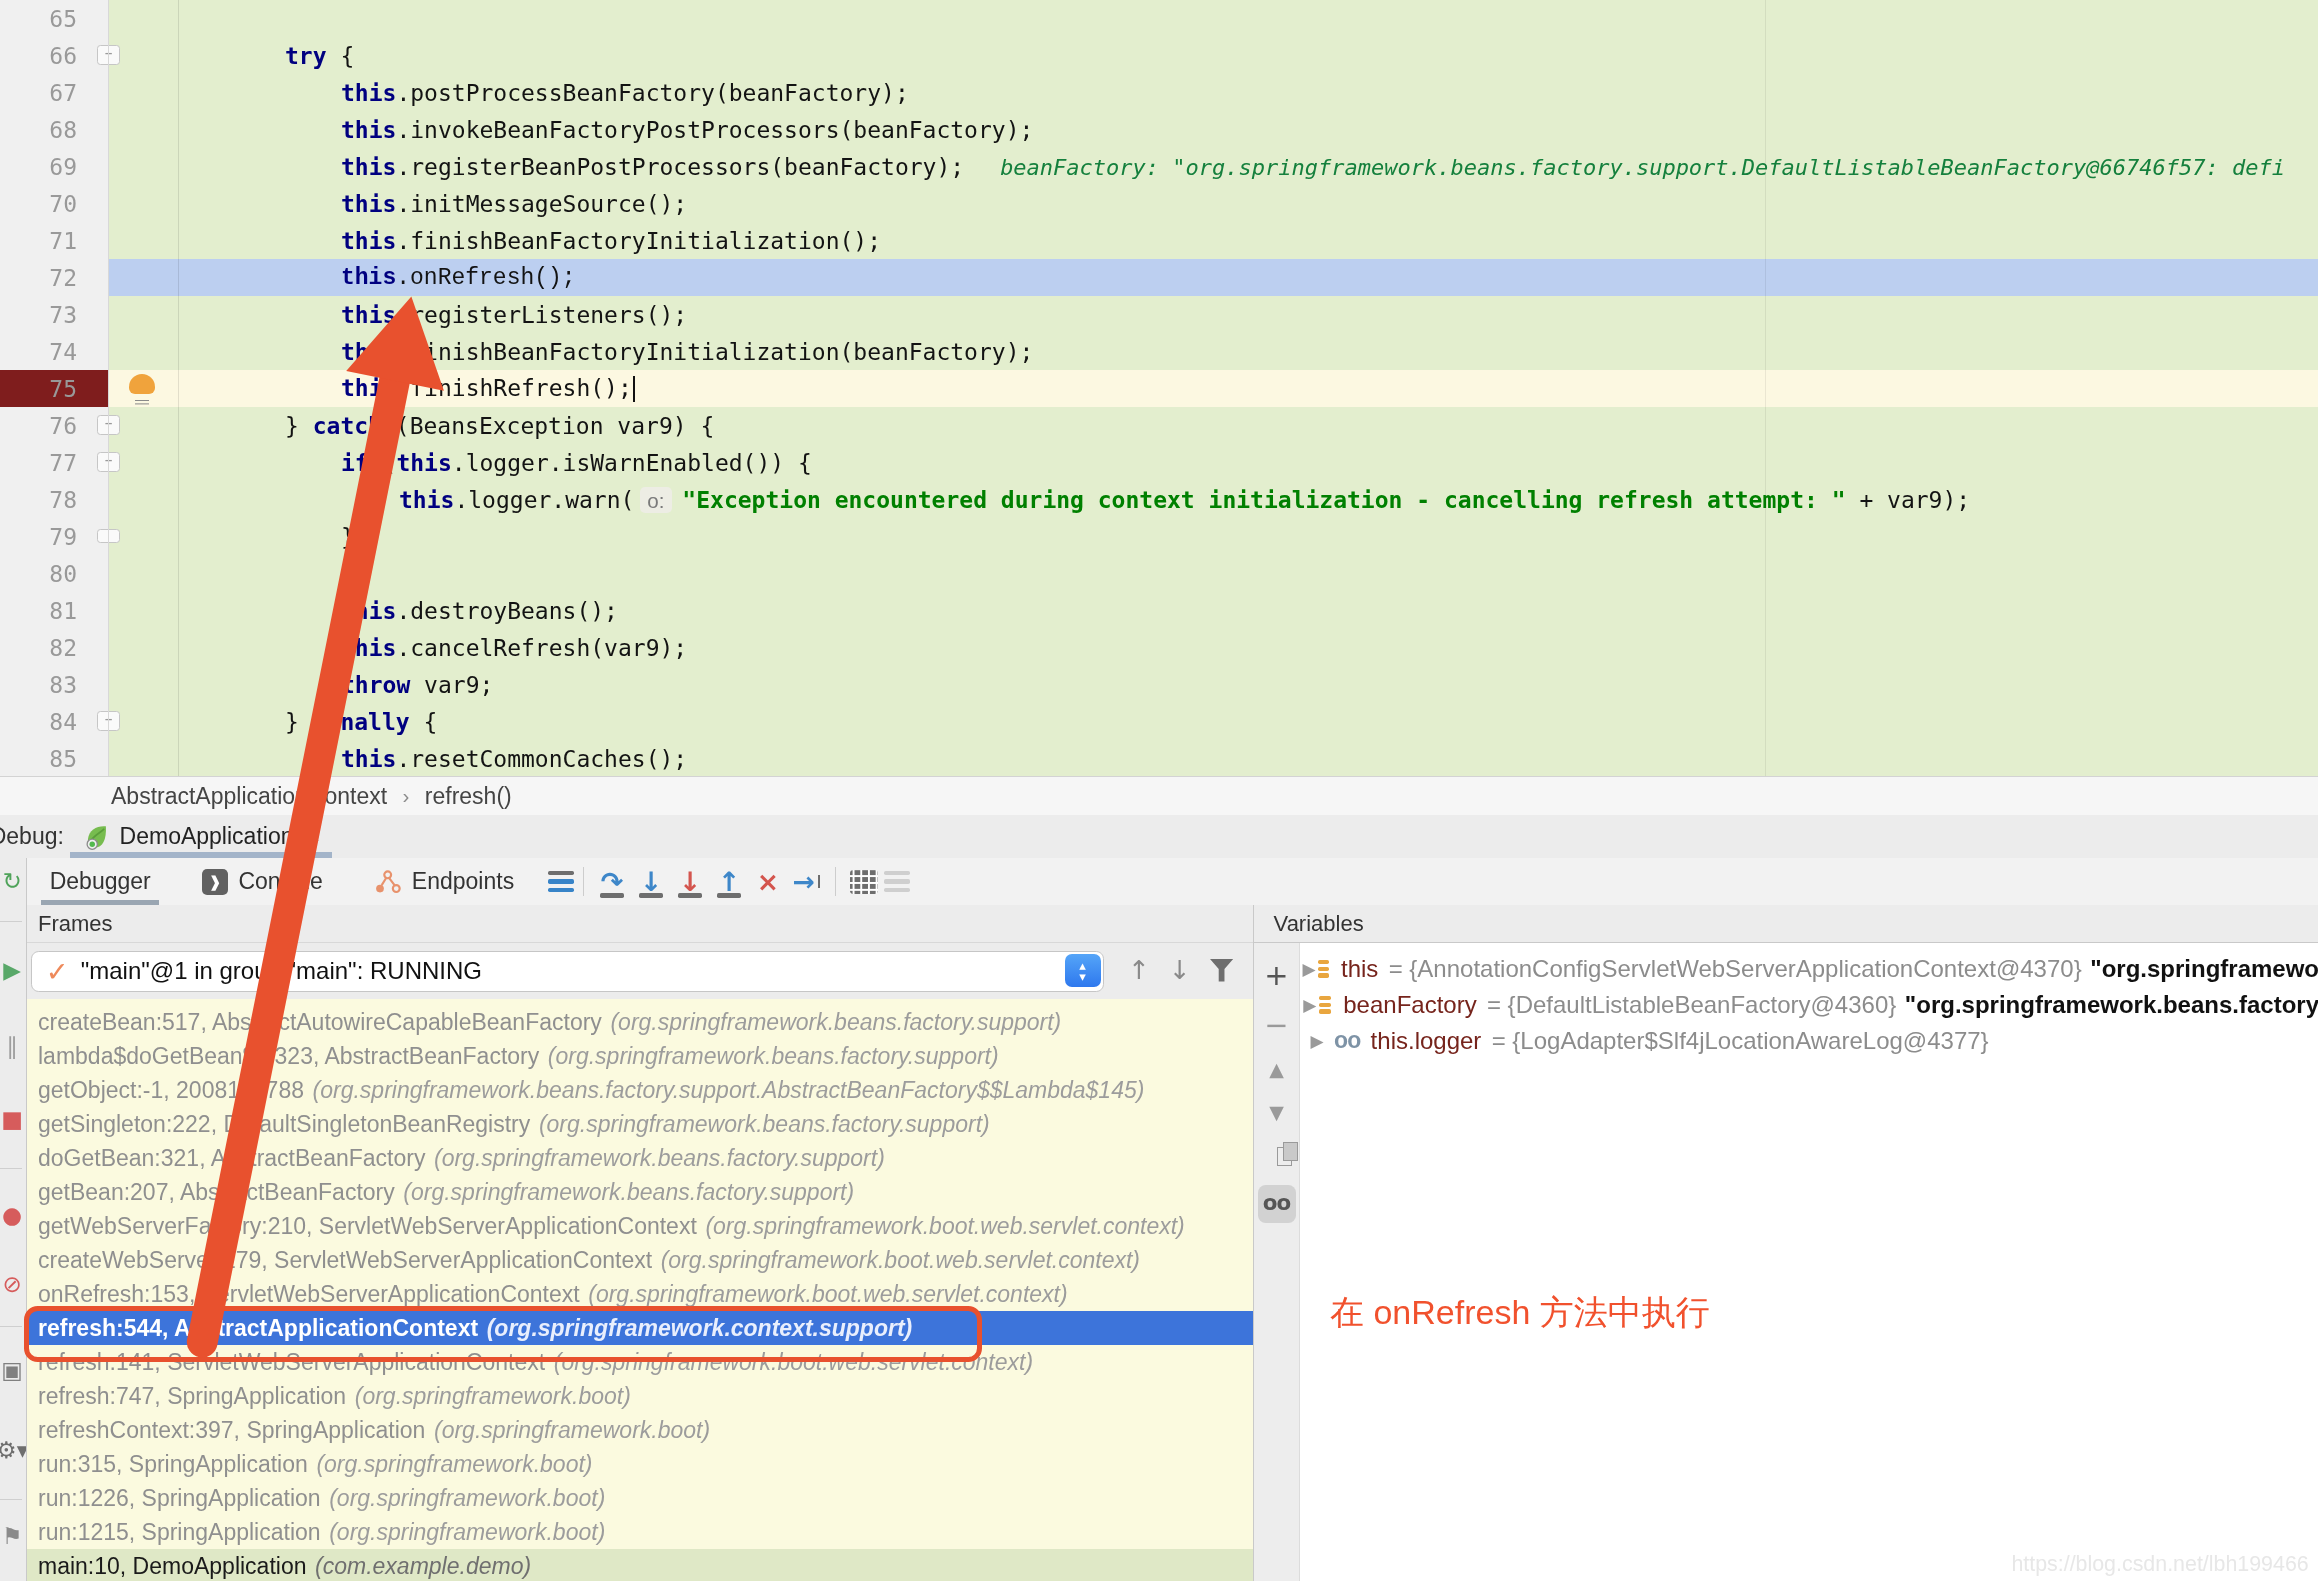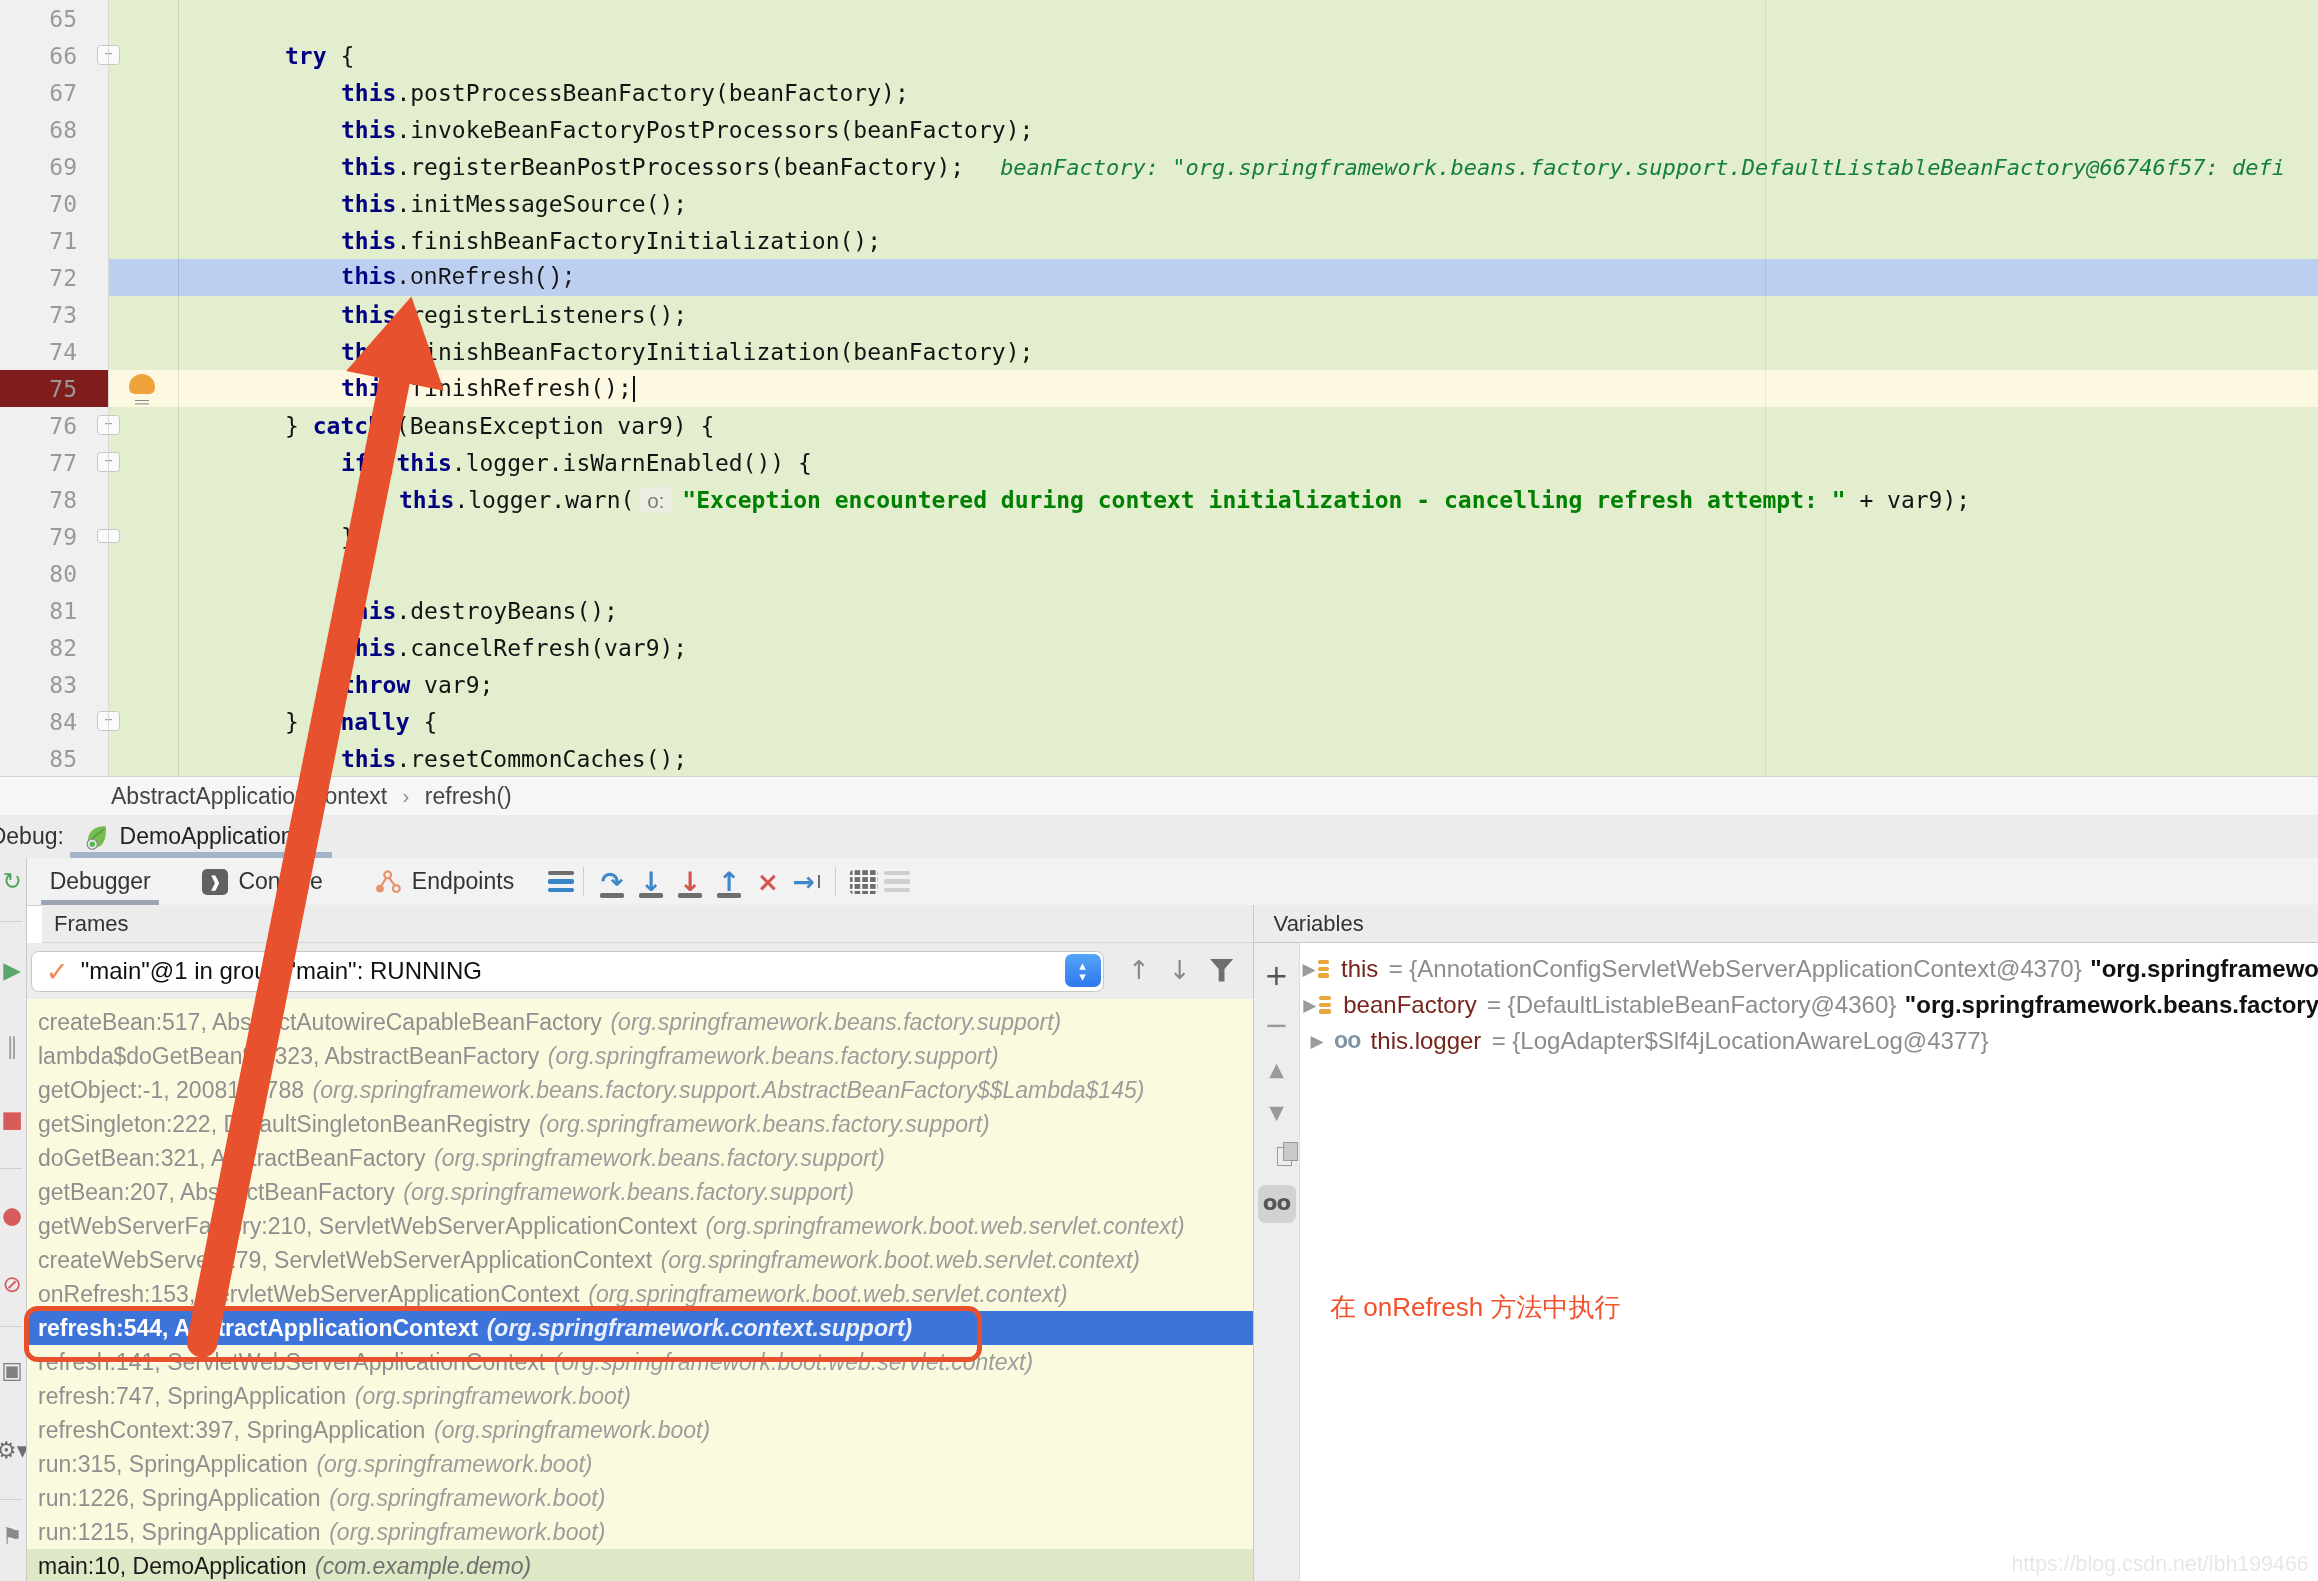--- a/index.html
+++ b/index.html
@@ -49,21 +49,21 @@
   .sep{width:0.9px;height:29px;background:#CDCDCD;margin:0 8.6px}
   .bars span{display:block;width:26px;height:4.3px;margin:4.3px 0;border-radius:1.7px}
   .calc{width:27.4px;height:24px;background:#6E6E6E;border-radius:3.4px;background-image:linear-gradient(#fff 1.7px,transparent 1.7px),linear-gradient(90deg,#fff 1.7px,transparent 1.7px);background-size:7.7px 6.9px;background-position:2.6px 5.1px}
 
   
   #left-strip{position:absolute;left:0;top:858px;width:26px;height:724px;background:#ECECEC;border-right:0.9px solid #C9C9C9;overflow:hidden;z-index:6}
   .ls-ic{position:absolute;left:-6.9px;width:38px;text-align:center;font-size:23px;font-family:"DejaVu Sans",sans-serif}
   .ls-sep{position:absolute;left:0;width:22px;height:0.9px;background:#CFCFCF}
 
   
-  #frames-header{position:absolute;left:42px;top:905px;width:1227px;height:38px;background:#ECECEC;border-bottom:0.9px solid #D8D8D8;display:flex;align-items:center;font-size:22px;color:#333;padding-left:12px;box-sizing:border-box}
+  #frames-header{position:absolute;left:26px;top:905px;width:1227px;height:38px;background:#ECECEC;border-bottom:0.9px solid #D8D8D8;display:flex;align-items:center;font-size:22px;color:#333;padding-left:12px;box-sizing:border-box}
   #vars-header{position:absolute;left:1253px;top:905px;width:1066px;height:38px;background:#ECECEC;border-bottom:0.9px solid #C9C9C9;display:flex;align-items:center;font-size:22px;color:#333;padding-left:20.6px;box-sizing:border-box}
   #vsep{position:absolute;left:1253px;top:905px;width:0.9px;height:677px;background:#C9C9C9;z-index:7}
 
   #dropdown-zone{position:absolute;left:26px;top:943px;width:1227px;height:57px;background:#ECECEC}
   #thread-dd{position:absolute;left:5.1px;top:7.7px;width:1073px;height:41px;background:#fff;border:1.7px solid #C6C6C6;border-radius:7.7px;display:flex;align-items:center;box-sizing:border-box}
   #thread-dd .chk{color:#EE8A5B;font-weight:bold;font-size:27.4px;margin:0 12px 0 13.7px;font-family:"DejaVu Sans",sans-serif}
   #thread-dd .ddtext{font-size:24px;color:#111;white-space:nowrap;overflow:hidden}
   .stepper{position:absolute;right:2.6px;top:2.6px;width:36px;height:33px;border-radius:6.9px;background:linear-gradient(#55A5F8,#2E78EE);color:#fff;display:flex;flex-direction:column;align-items:center;justify-content:center;font-size:13px;line-height:11px}
   .fr-tools{position:absolute;top:12px;display:flex;align-items:center;gap:19px;color:#8A8A8A;font-size:26px;font-family:"DejaVu Sans",sans-serif}
   .funnel{width:24px;height:23px;background:#6E6E6E;clip-path:polygon(0 0,100% 0,62% 46%,62% 100%,38% 100%,38% 46%)}
@@ -90,21 +90,21 @@
   .vbars{width:20.6px;display:inline-flex;flex-direction:column;gap:2.6px;margin-right:12px}
   .vbars span{height:4.3px;background:#E9A63F;border-radius:1.7px}
   .voo{color:#7E93A6;font-weight:bold;letter-spacing:-0.9px;margin-right:10.3px;font-size:23px}
   .vname{color:#76241C;margin-right:10.3px}
   .vval{color:#8C8C8C;margin-right:8.6px}
   .vstr{color:#111;font-weight:bold}
 
   
   #arrow-overlay{position:absolute;left:0;top:0;z-index:60;pointer-events:none}
   #frame-ring{position:absolute;left:24px;top:1306px;width:948px;height:46px;border:5.1px solid #E8512E;border-radius:13.7px;z-index:55;pointer-events:none}
-  #cn-note{position:absolute;left:1330px;top:1290px;font-size:26px;color:#F1512D;z-index:55;white-space:nowrap}
+  #cn-note{position:absolute;left:1330px;top:1290px;font-size:34px;color:#F1512D;z-index:55;white-space:nowrap}
   #watermark{position:absolute;right:10.3px;bottom:5.1px;font-size:21.4px;color:#E7E7E7;z-index:55}
 </style>
 </head>
 <body>
 
 <div id="app">
 
   <div id="editor">
     <div id="code-lines">
         <div class="cl">

